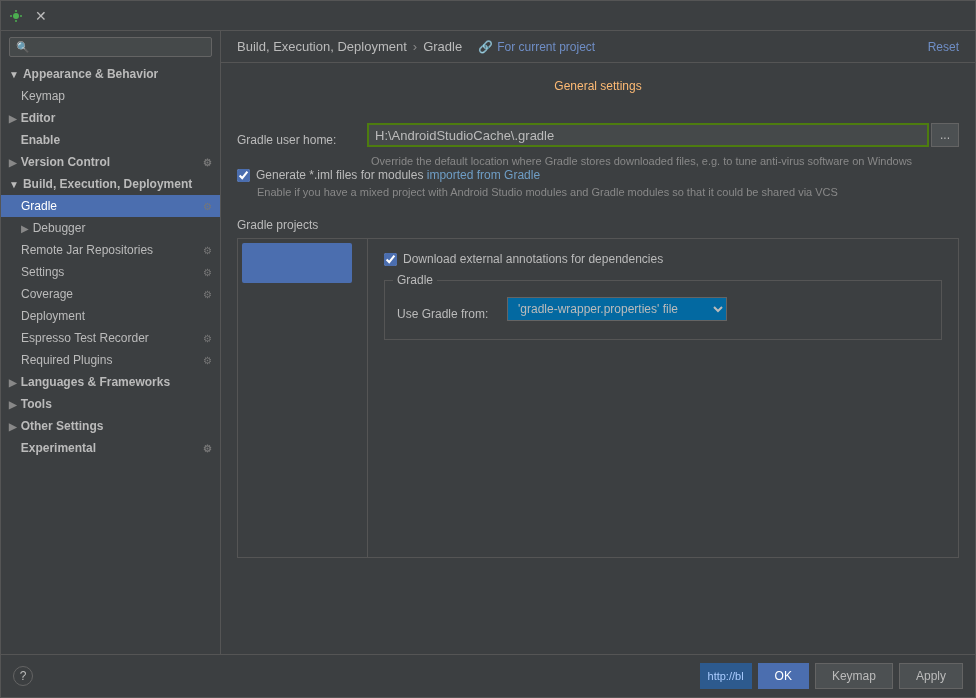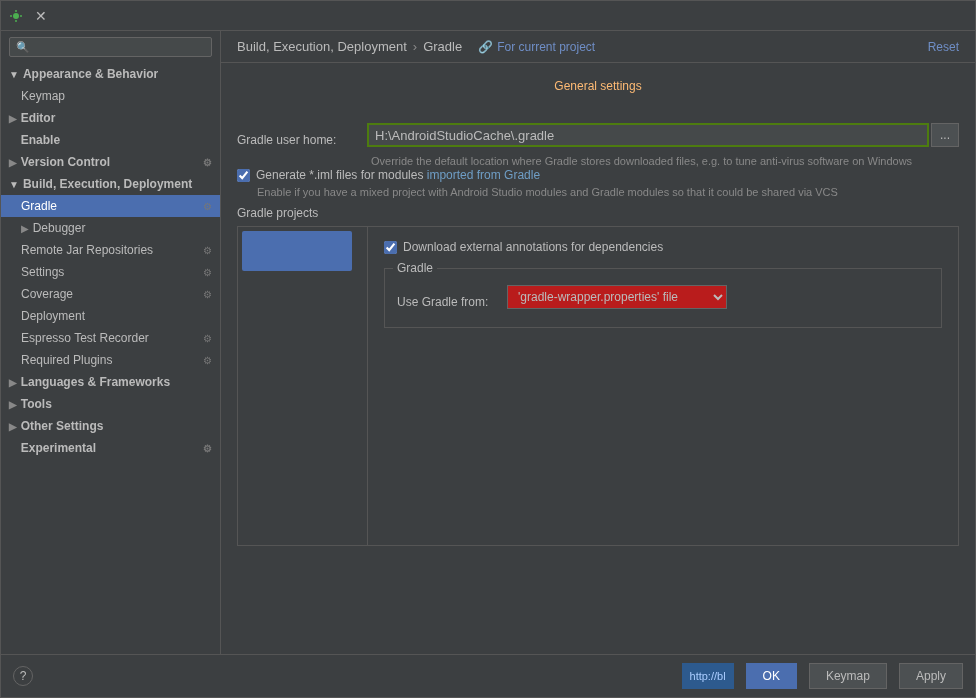--- a/index.html
+++ b/index.html
@@ -239,21 +239,21 @@
       font-size: 11px;
       cursor: pointer;
       border-radius: 2px;
       margin-bottom: 2px;
     }
     .project-settings {
       flex: 1;
       padding: 12px 16px;
     }
     .form-select {
-      background: #b91c1c;
+      background: #0369a1;
       border: 1px solid #646464;
       color: #bbb;
       padding: 3px 6px;
       font-size: 12px;
       outline: none;
       height: 24px;
       min-width: 220px;
       cursor: pointer;
     }
     
@@ -278,21 +278,21 @@
       color: #bbb;
       background: transparent;
       font-size: 12px;
       cursor: pointer;
       display: flex;
       align-items: center;
       justify-content: center;
     }
     .footer-right {
       display: flex;
-      gap: 12px;
+      gap: 6px;
       border-radius: 6px;
     }
     .footer-btn {
       padding: 4px 16px;
       font-size: 12px;
       cursor: pointer;
       border: 1px solid #646464;
       color: #bbb;
       background: #4c5052;
       height: 26px;
@@ -454,21 +454,21 @@
         <div class="hint-text">Override the default location where Gradle stores downloaded files, e.g. to tune anti-virus software on Windows</div>
 
         <div class="checkbox-row">
           <input type="checkbox" checked="" style="">
           <span class="checkbox-label">
             <span>Generate *.iml files for modules </span><span style="color:#6f9ec6">imported from Gradle</span>
           </span>
         </div>
         <div class="checkbox-hint">Enable if you have a mixed project with Android Studio modules and Gradle modules so that it could be shared via VCS</div>
 
-        <div style="margin-top:8px;">
+        <div style="margin-top:20px;">
           <div class="gradle-projects-label">Gradle projects</div>
           <div style="display:flex; border:1px solid #555; min-height:320px;">
 
             <div class="project-list">
               <div class="project-list-item" style="width:110px; height:40px; background:#4b6eaf;"></div>
             </div>
 
             <div class="project-settings">
               <div class="checkbox-row" style="margin-bottom:14px;">
                 <input type="checkbox" checked="" style="">

